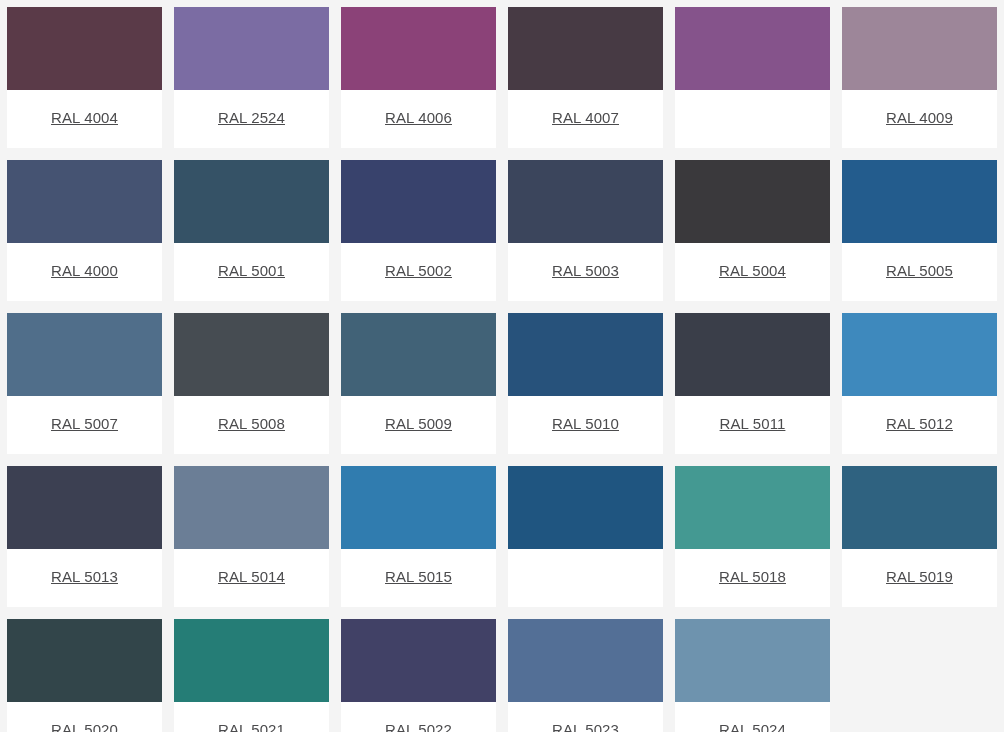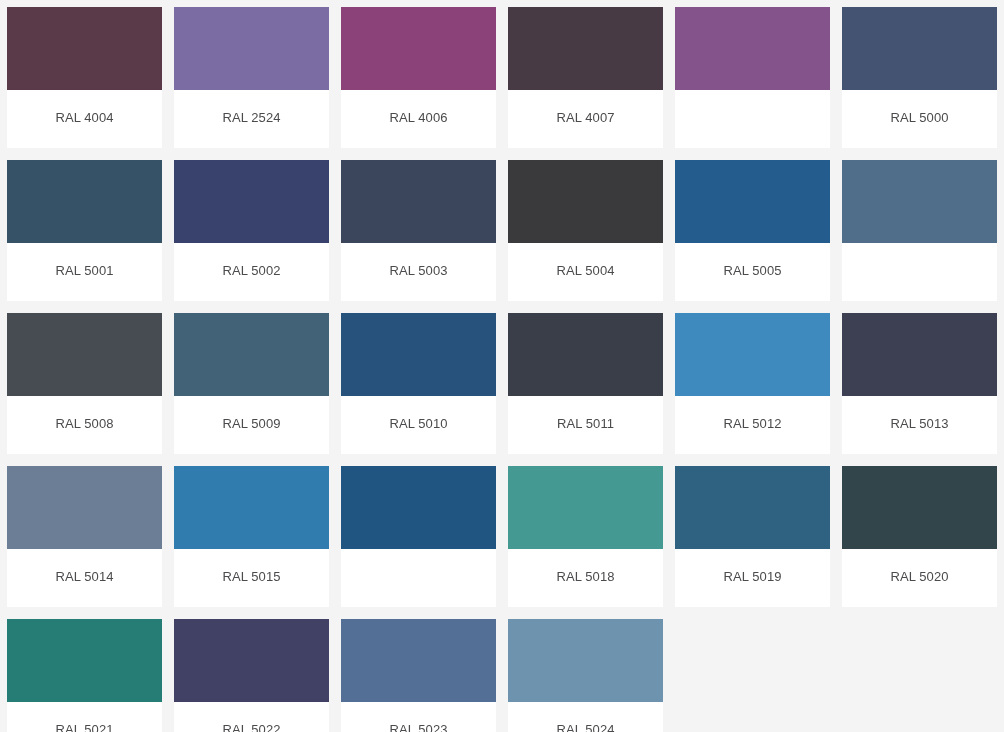--- a/index.html
+++ b/index.html
@@ -44,26 +44,27 @@
   .swatch-label-wrap {
     flex: 1 1 auto;
     display: flex;
     align-items: flex-start;
     justify-content: center;
     padding-top: 20px;
     box-sizing: border-box;
   }
 
   .swatch-label {
-    font-size: 13px;
+    font-size: 15px;
     line-height: 16px;
     color: #4b4b4d;
     letter-spacing: 0.1px;
     font-family: "Liberation Sans", "DejaVu Sans", sans-serif;
     white-space: nowrap;
+    text-decoration: underline;
   }
 </style>
 </head>
 <body>
 
 <div id="swatch-grid">
     <div class="swatch-card">
       <div class="swatch-color" style="background-color: rgb(90, 58, 72);"></div>
       <div class="swatch-label-wrap">
         <span class="swatch-label">RAL 4004</span>
@@ -84,23 +85,29 @@
     <div class="swatch-card">
       <div class="swatch-color" style="background-color: rgb(71, 58, 68);"></div>
       <div class="swatch-label-wrap">
         <span class="swatch-label">RAL 4007</span>
       </div>
     </div>
     <div class="swatch-card">
       <div class="swatch-color" style="background-color: rgb(133, 83, 139);"></div>
     </div>
     <div class="swatch-card">
+      <div class="swatch-color" style="background-color: rgb(157, 134, 153);"></div>
+      <div class="swatch-label-wrap">
+        <span class="swatch-label">RAL 4009</span>
+      </div>
+    </div>
+    <div class="swatch-card">
       <div class="swatch-color" style="background-color: rgb(69, 83, 114);"></div>
       <div class="swatch-label-wrap">
-        <span class="swatch-label">RAL 5000</span>
+        <span class="swatch-label">RAL 4000</span>
       </div>
     </div>
     <div class="swatch-card">
       <div class="swatch-color" style="background-color: rgb(53, 82, 102);"></div>
       <div class="swatch-label-wrap">
         <span class="swatch-label">RAL 5001</span>
       </div>
     </div>
     <div class="swatch-card">
       <div class="swatch-color" style="background-color: rgb(56, 66, 108);"></div>
@@ -121,20 +128,23 @@
       </div>
     </div>
     <div class="swatch-card">
       <div class="swatch-color" style="background-color: rgb(35, 92, 141);"></div>
       <div class="swatch-label-wrap">
         <span class="swatch-label">RAL 5005</span>
       </div>
     </div>
     <div class="swatch-card">
       <div class="swatch-color" style="background-color: rgb(80, 110, 138);"></div>
+      <div class="swatch-label-wrap">
+        <span class="swatch-label">RAL 5007</span>
+      </div>
     </div>
     <div class="swatch-card">
       <div class="swatch-color" style="background-color: rgb(70, 76, 82);"></div>
       <div class="swatch-label-wrap">
         <span class="swatch-label">RAL 5008</span>
       </div>
     </div>
     <div class="swatch-card">
       <div class="swatch-color" style="background-color: rgb(65, 98, 119);"></div>
       <div class="swatch-label-wrap">

